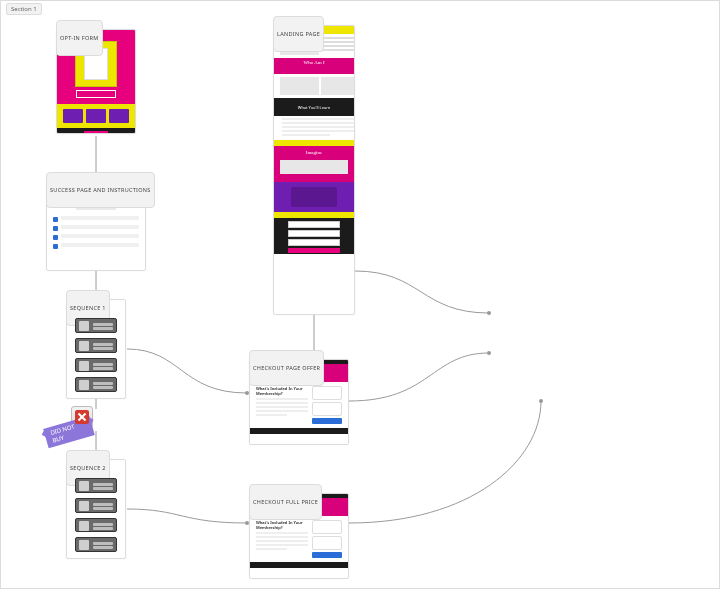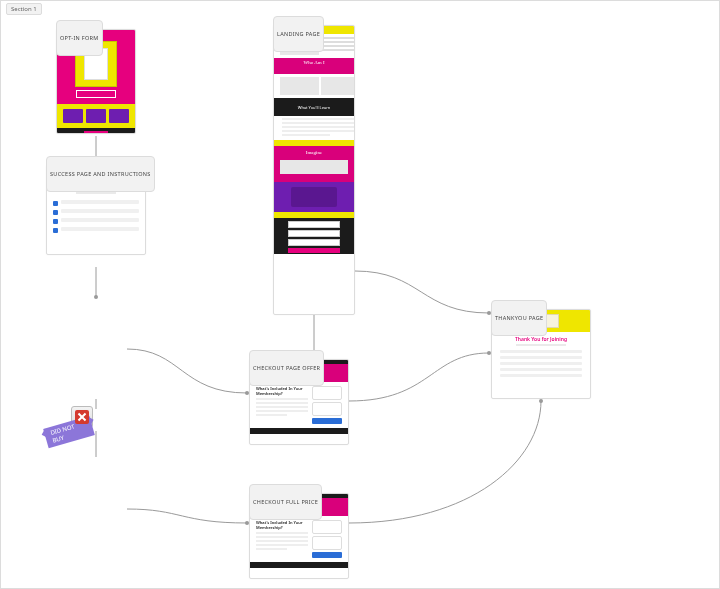--- a/index.html
+++ b/index.html
@@ -167,21 +167,21 @@
             <div class="chip"></div>
             <div class="chip"></div>
           </div>
       </div>
       <div class="bottom">
           <div class="cta"></div>
         </div>
     </div>
   </div>
 
-  <div class="node" style="left:45px;top:164px">
+  <div class="node" style="left:45px;top:180px">
     <div class="label">SUCCESS PAGE AND INSTRUCTIONS</div>
     <div class="panel thumb-success">
       <div class="brand"></div>
       <div class="title">Thanks for subscribing</div>
       <div class="sub"></div>
       <ul>
         <li>
             <span class="ico"></span>
             <span class="line"></span>
           </li>
@@ -194,28 +194,48 @@
             <span class="line"></span>
           </li>
         <li>
             <span class="ico"></span>
             <span class="line"></span>
           </li>
       </ul>
     </div>
   </div>
 
+  <div class="node" style="left:65px;top:298px">
+    <div class="label">SEQUENCE 1</div>
+    <div class="panel thumb-seq">
+      <div class="dot" style="background:#2a6dd6"></div>
+      <div class="email"></div>
+        <div class="email"></div>
+        <div class="email"></div>
+        <div class="email"></div>
+    </div>
+  </div>
 
   <div class="fail" style="left:70px;top:405px">
     <div class="ribbon">DID NOT BUY</div>
     <div class="xbox">
         <div class="x"></div>
       </div>
   </div>
 
+  <div class="node" style="left:65px;top:458px">
+    <div class="label">SEQUENCE 2</div>
+    <div class="panel thumb-seq">
+      <div class="dot" style="background:#ff7a00"></div>
+      <div class="email"></div>
+        <div class="email"></div>
+        <div class="email"></div>
+        <div class="email"></div>
+    </div>
+  </div>
 
   <div class="node" style="left:248px;top:358px">
     <div class="label">CHECKOUT PAGE OFFER</div>
     <div class="panel thumb-checkout">
       <div class="top"></div>
       <div class="hero">
           <div class="brand"></div>
         </div>
       <div class="body">
         <div class="left">
@@ -307,33 +327,14 @@
         <div class="right">
             <div class="box"></div>
             <div class="box"></div>
             <div class="cta"></div>
           </div>
       </div>
       <div class="foot"></div>
     </div>
   </div>
 
-  <div class="node" style="left:490px;top:308px">
-    <div class="label">THANKYOU PAGE</div>
-    <div class="panel thumb-thank">
-      <div class="top">
-          <div class="brand"></div>
-        </div>
-      <div class="body">
-        <div class="h">Thank You for Joining</div>
-        <div class="sub"></div>
-        <ul>
-            <li></li>
-            <li></li>
-            <li></li>
-            <li></li>
-            <li></li>
-          </ul>
-      </div>
-    </div>
-  </div>
 
 </div>
 
 </body></html>

